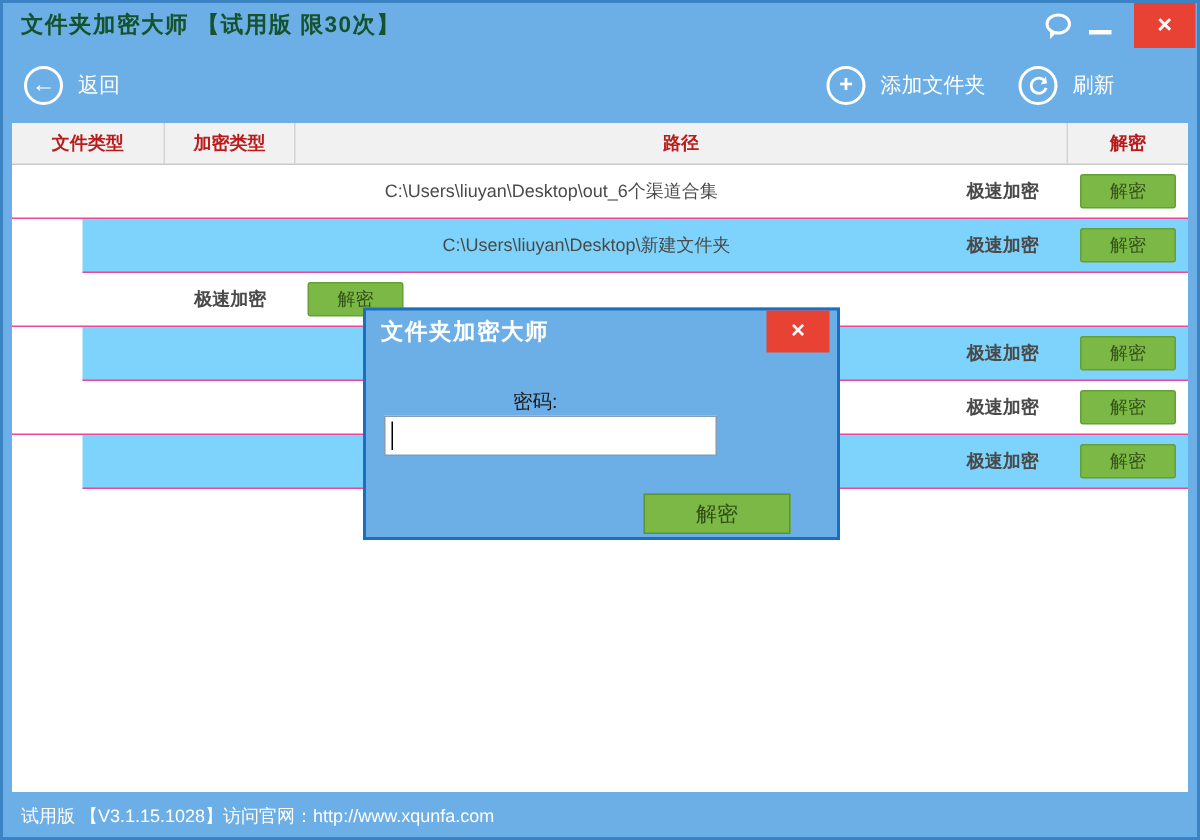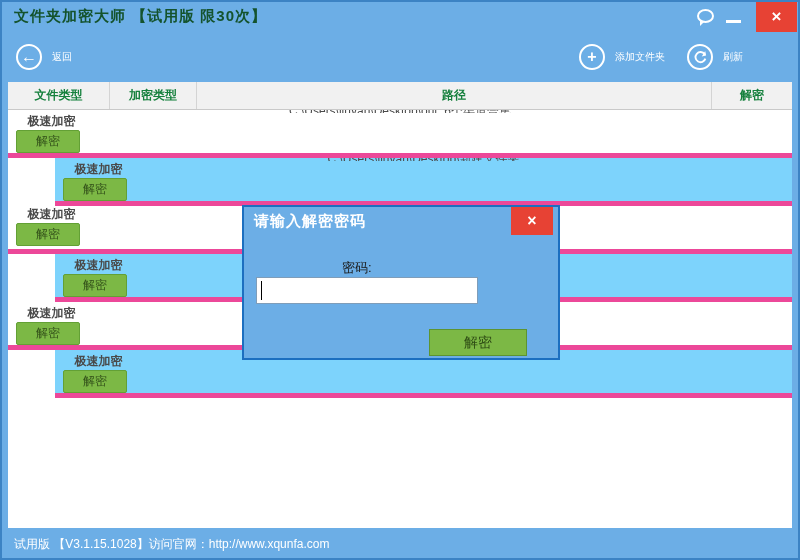--- a/index.html
+++ b/index.html
@@ -39,41 +39,41 @@
   
   .toolbar { position: absolute; top: 30px; left: 0; right: 0; height: 50px; color: #fff; }
   .tool-group { position: absolute; top: 0; height: 50px; display: flex; align-items: center; }
   .tool-left { left: 14px; }
   .tool-right { right: 55px; }
   .circle-icon {
     width: 26px; height: 26px; border: 2px solid #fff; border-radius: 50%;
     display: flex; align-items: center; justify-content: center;
     color: #fff; font-size: 16px; font-weight: bold; flex: none;
   }
-  .tool-label { font-size: 10px; margin-left: 10px; margin-right: 22px; }
+  .tool-label { font-size: 14px; margin-left: 10px; margin-right: 22px; }
   .tool-label:last-child { margin-right: 0; }
 
   
   .content {
     position: absolute; left: 6px; right: 6px; top: 80px; bottom: 30px;
     background: #fff;
   }
   .thead { display: flex; height: 28px; background: #f1f1f1; border-bottom: 1px solid #c9c9c9; }
   .thead .cell {
     display: flex; align-items: center; justify-content: center;
-    font-size: 12px; font-weight: bold; color: #15803d;
+    font-size: 12px; font-weight: bold; color: #b91c1c;
   }
   .thead .cell { border-right: 1px solid #d4d4d4; }
   .thead .cell:last-child { border-right: none; }
   .col-type { width: 102px; flex: none; }
   .col-path { flex: 1; }
   .col-enc  { width: 87px; flex: none; font-weight: bold; }
   .col-act  { width: 80px; flex: none; }
 
-  .trow { display: flex; height: 48px; border-bottom: 5px solid #ec4899; background: #fff; flex-direction: column; }
+  .trow { display: flex; height: 36px; border-bottom: 1px solid #ec4899; background: #fff; }
   .trow.alt { background: #7dd3fc; margin-left: 47px; }
   .trow .cell {
     display: flex; align-items: center; justify-content: center;
     font-size: 12px; color: #4a4a4a; overflow: hidden; white-space: nowrap;
   }
   .row-decrypt-btn {
     width: 64px; height: 23px; background: #7cb845; border: 1px solid #63a035;
     border-radius: 2px; color: #33511a; font-size: 12px; cursor: default;
     display: flex; align-items: center; justify-content: center;
   }
@@ -203,21 +203,21 @@
         </div>
     </div>
   </div>
 
   <div class="footer">
     <div>试用版 【V3.1.15.1028】</div>
     <div>访问官网：http://www.xqunfa.com</div>
   </div>
 
   <div class="modal">
-    <div class="modal-title">请输入解密密码</div>
+    <div class="modal-title">文件夹加密大师</div>
     <div class="modal-close">×</div>
     <div class="modal-field">
       <div class="modal-label">密码:</div>
       <div class="pwd-wrap">
         <input class="pwd-input" type="text" value="" style="">
         <div class="caret"></div>
       </div>
     </div>
     <div class="modal-decrypt-btn">解密</div>
   </div>

